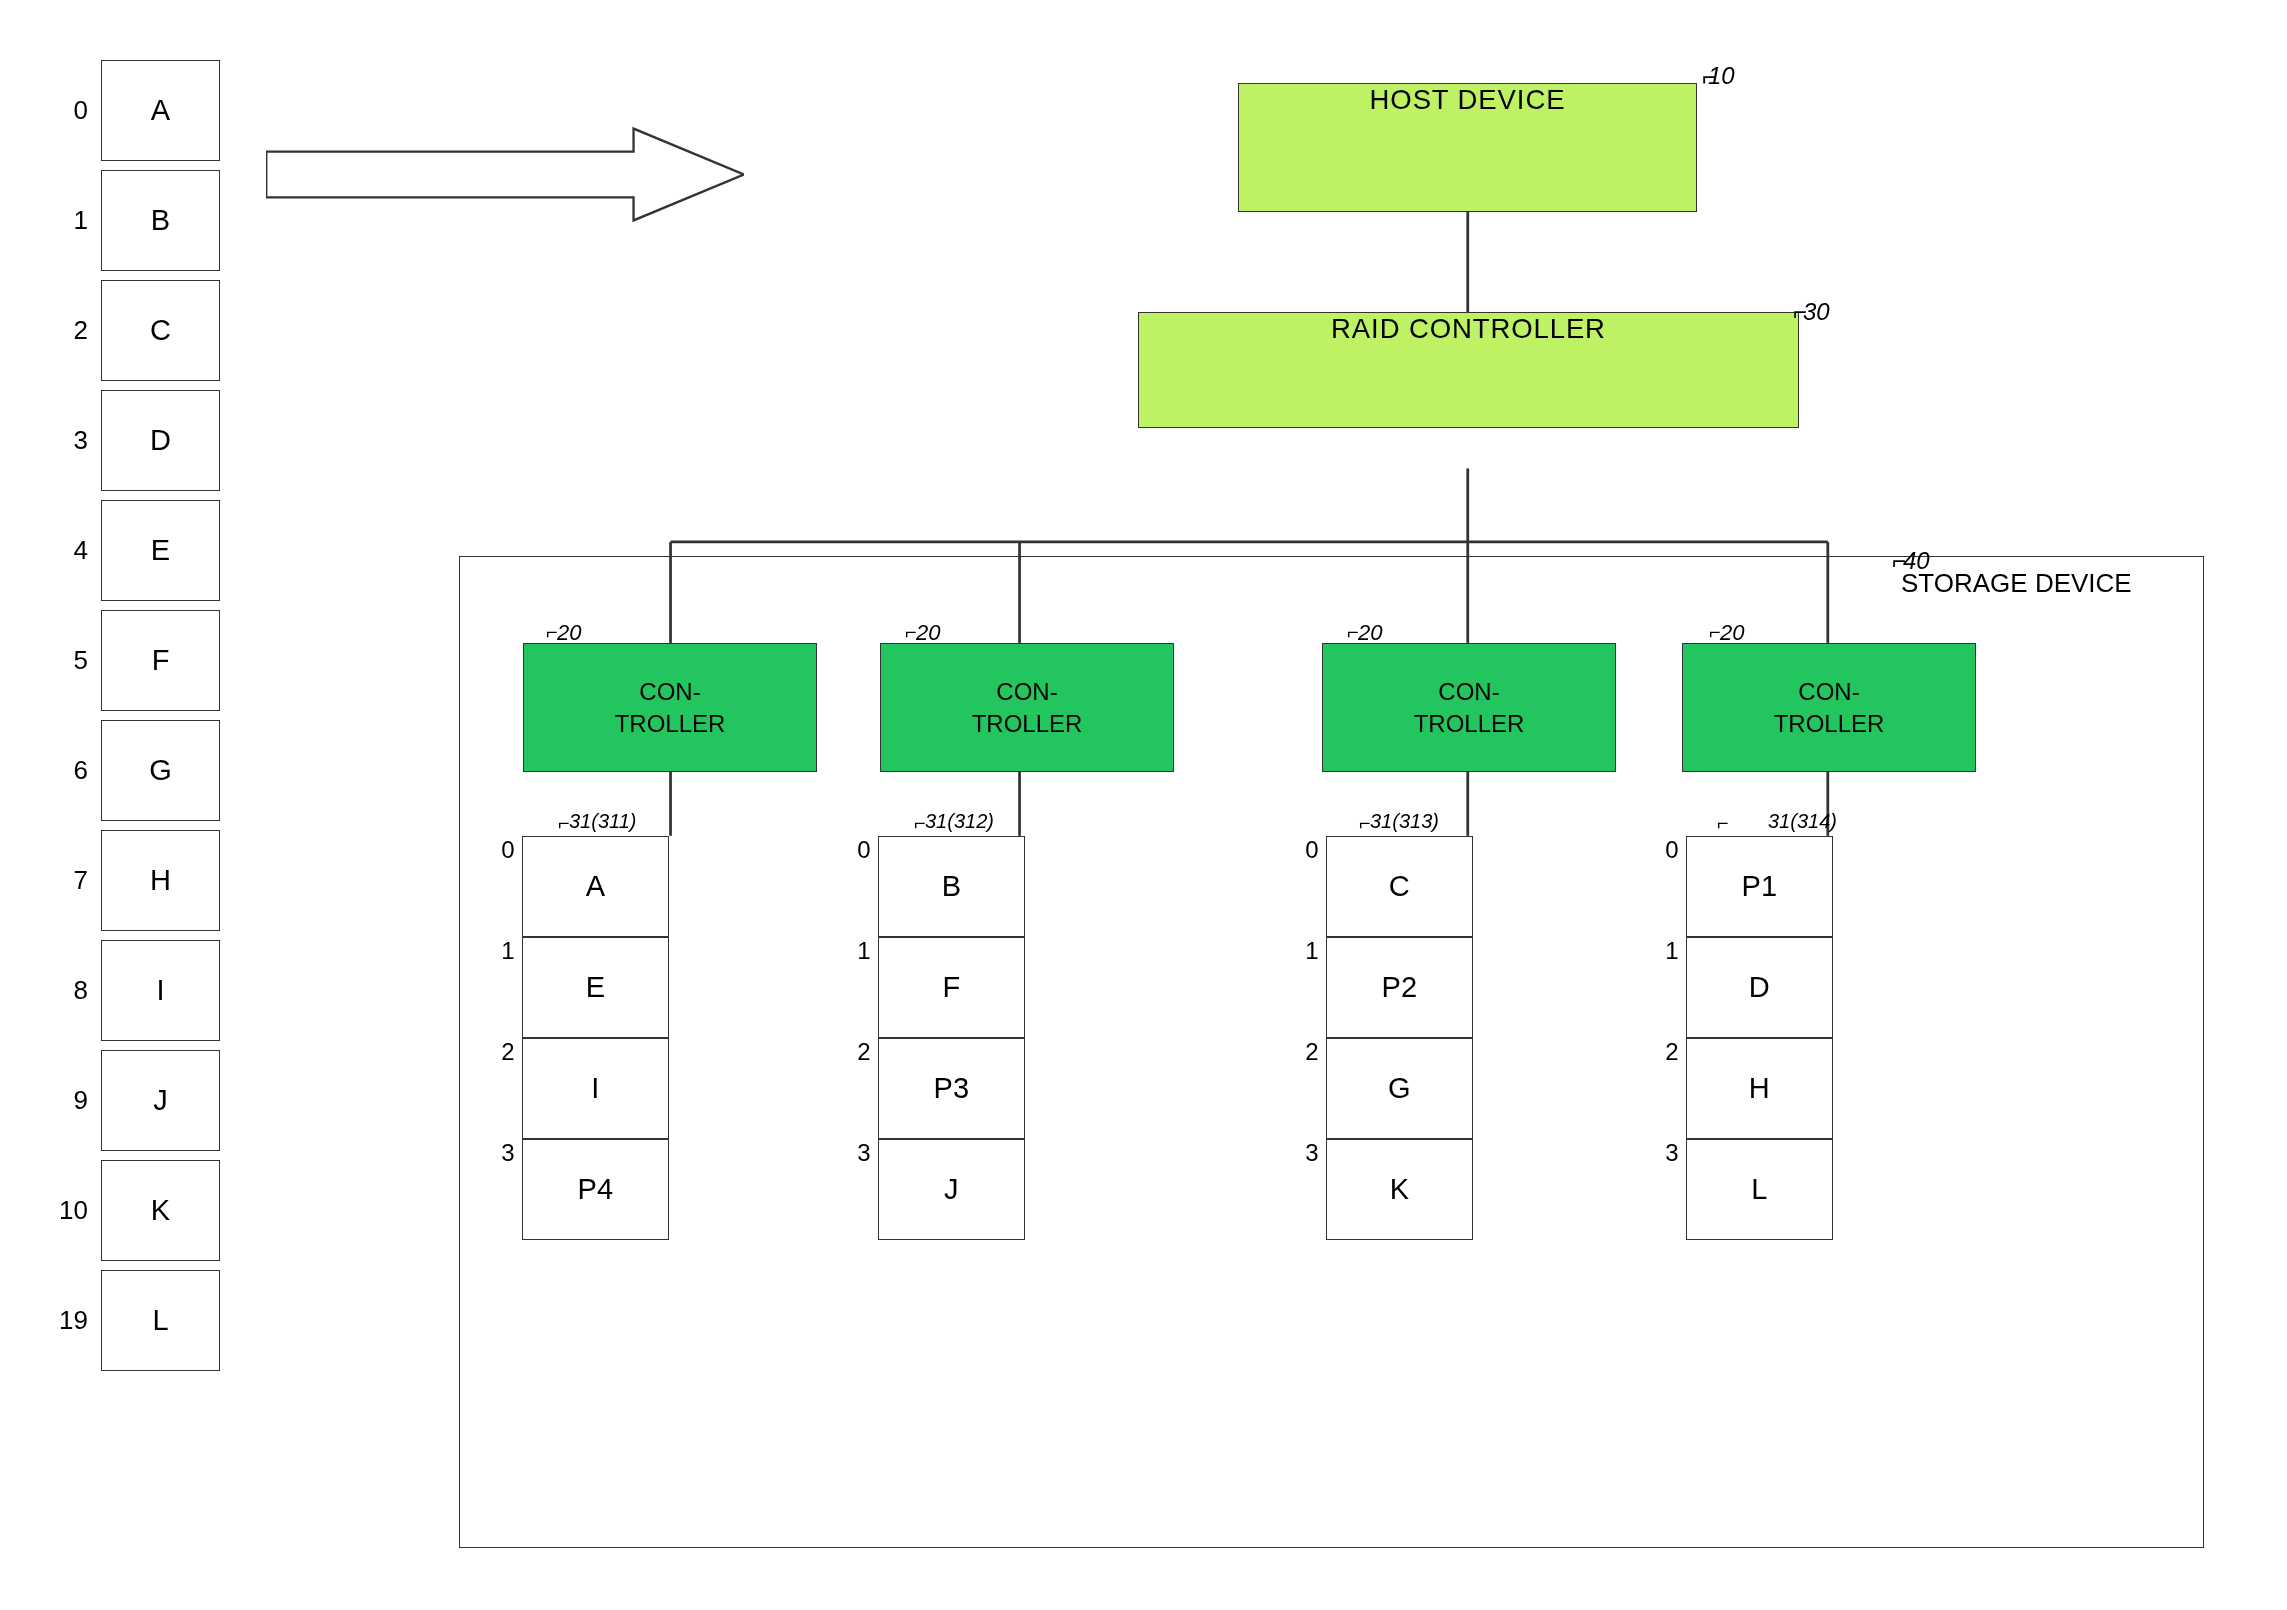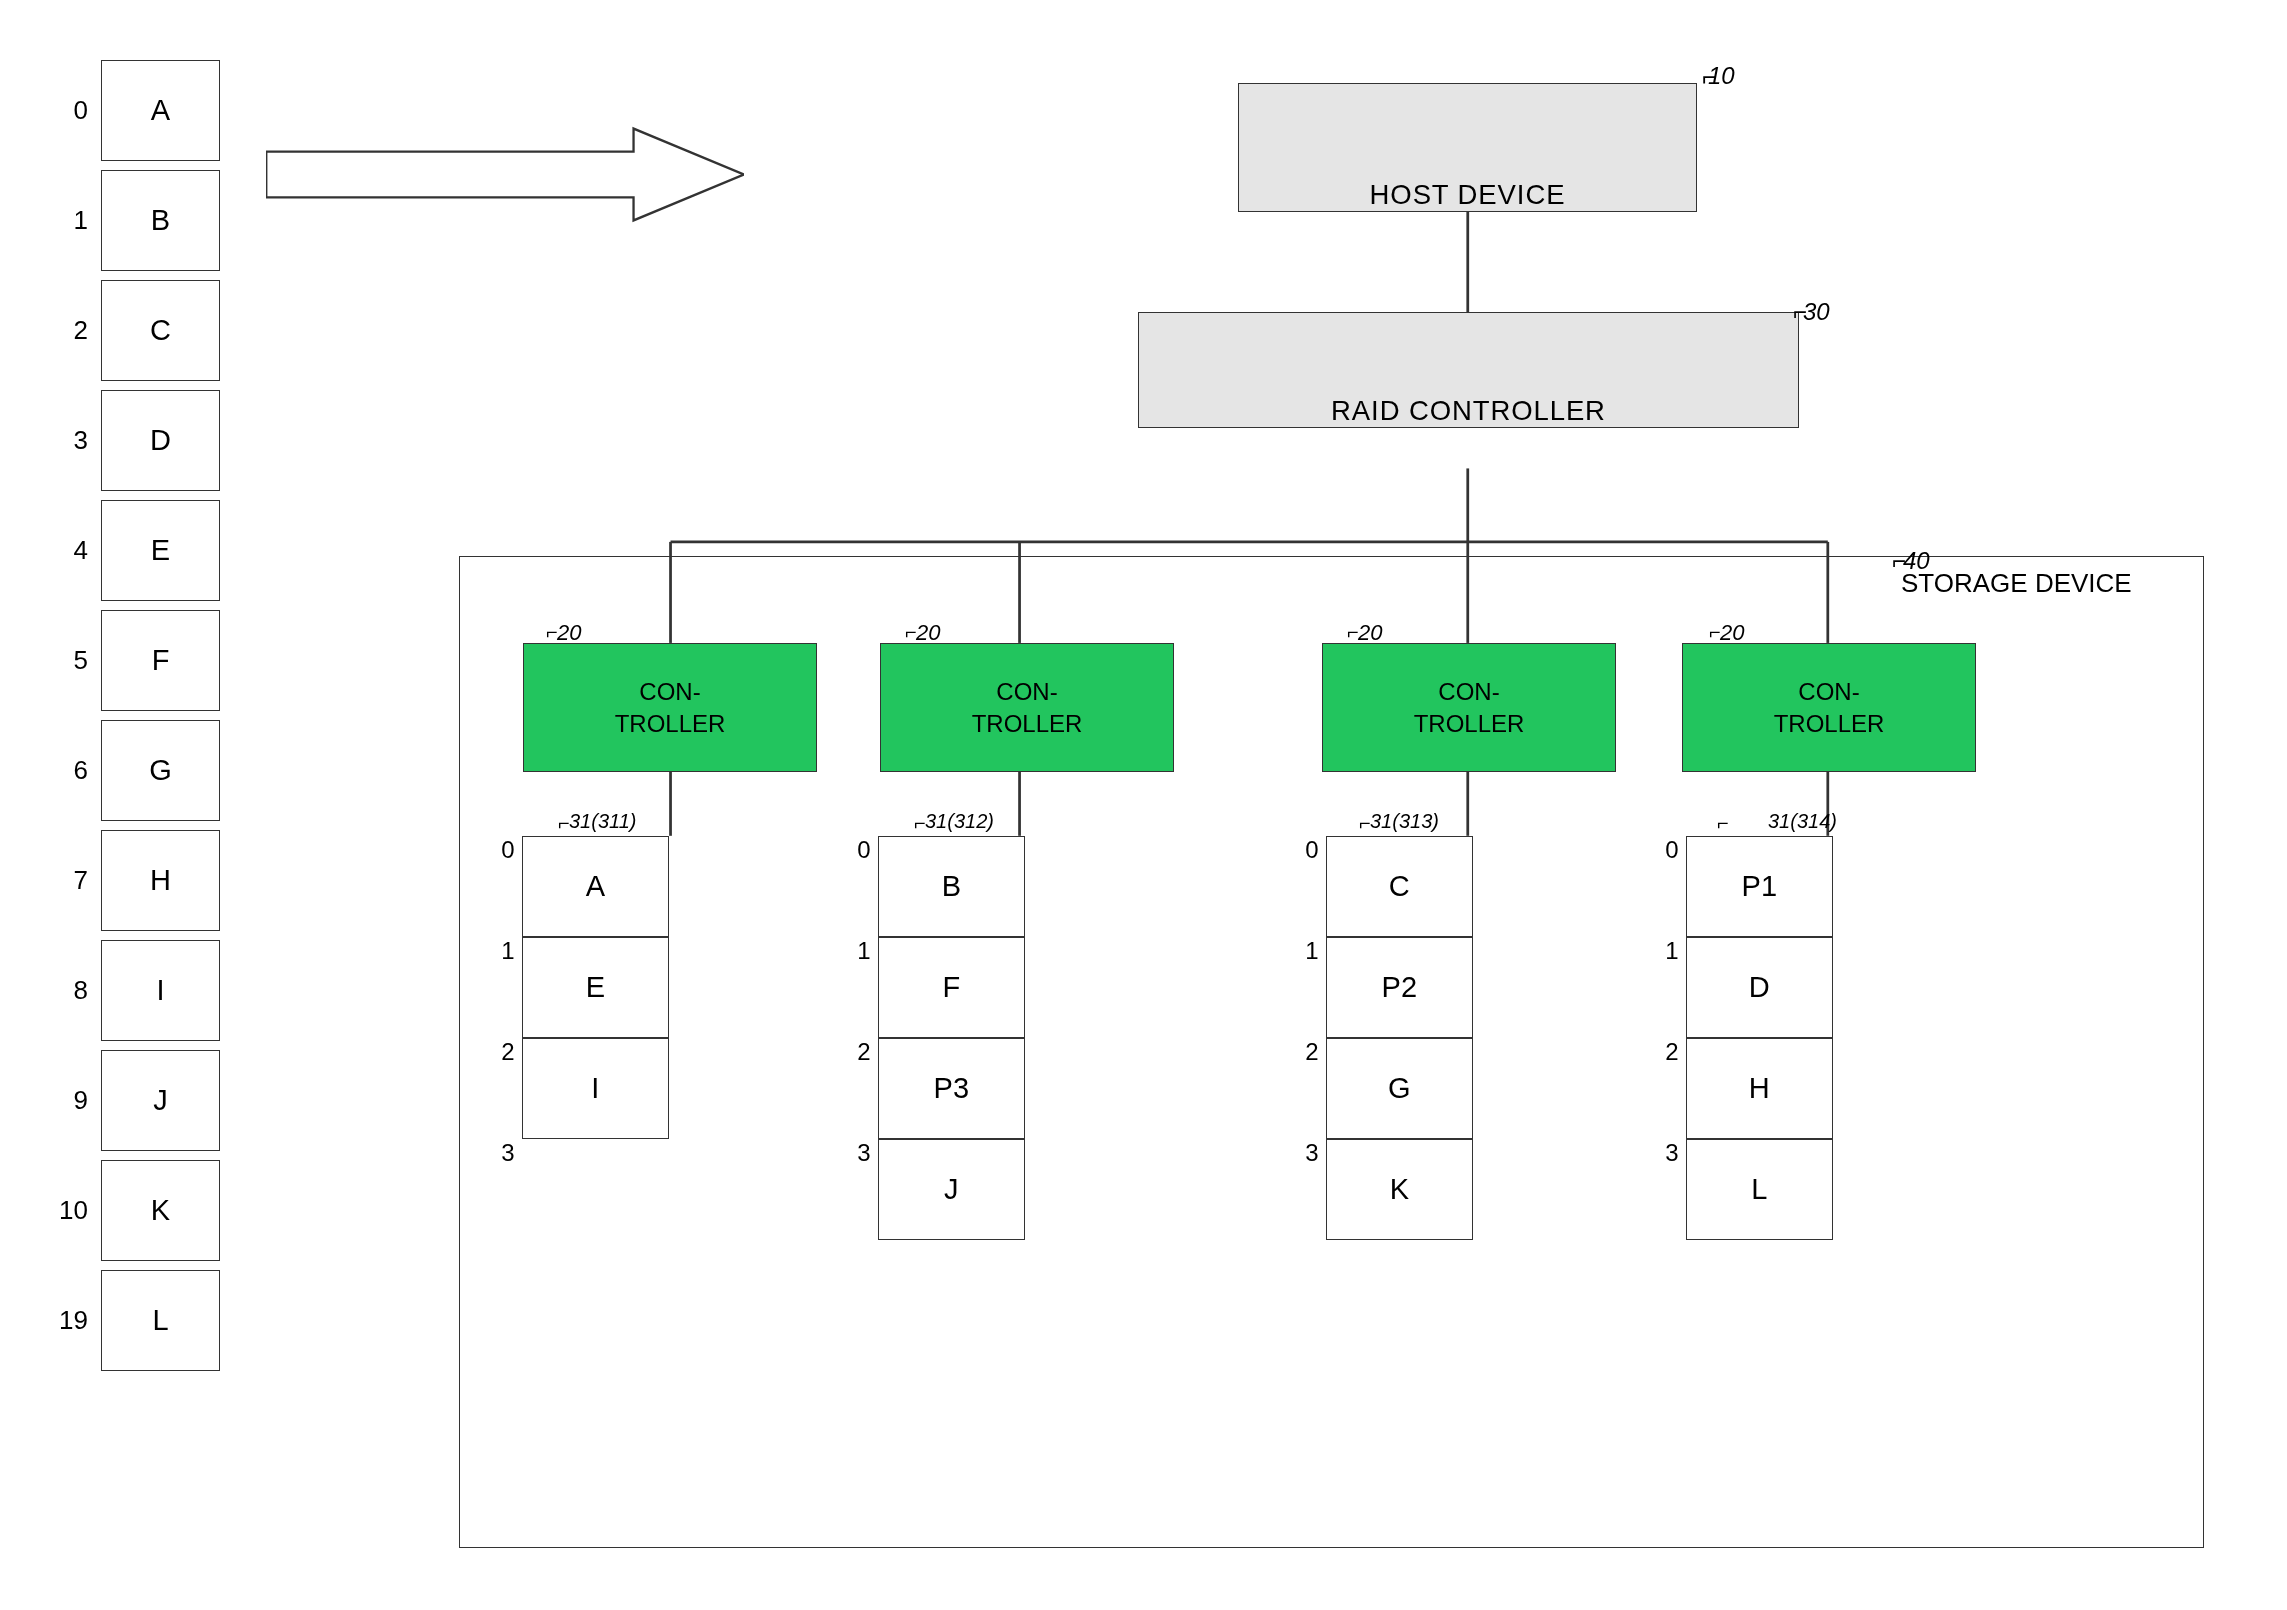--- a/index.html
+++ b/index.html
@@ -51,23 +51,23 @@
       justify-content: center;
       font-size: 29px;
       font-weight: normal;
       background: #fff;
     }
 
     
     .box {
       position: absolute;
       border: 1.8px solid #333;
-      background: #e5e5e5;
-      display: flex;
-      align-items: flex-end;
+      background: #bef264;
+      display: flex;
+      align-items: flex-start;
       justify-content: center;
       text-align: center;
     }
 
     .box-label {
       font-size: 27.5px;
       font-weight: normal;
       letter-spacing: 0.9px;
     }
 
@@ -326,20 +326,23 @@
       </div>
     </div>
     <div class="disk-single-row">
       <span class="disk-index">2</span>
       <div class="disk-cell">
         <span>I</span>
       </div>
     </div>
     <div class="disk-single-row">
       <span class="disk-index">3</span>
+      <div class="disk-cell">
+        <span>P4</span>
+      </div>
     </div>
   </div>
 
   <div class="disk-column" style="left:843px; top:836px;">
     <div class="disk-single-row">
       <span class="disk-index">0</span>
       <div class="disk-cell top">
         <span>B</span>
       </div>
     </div>

